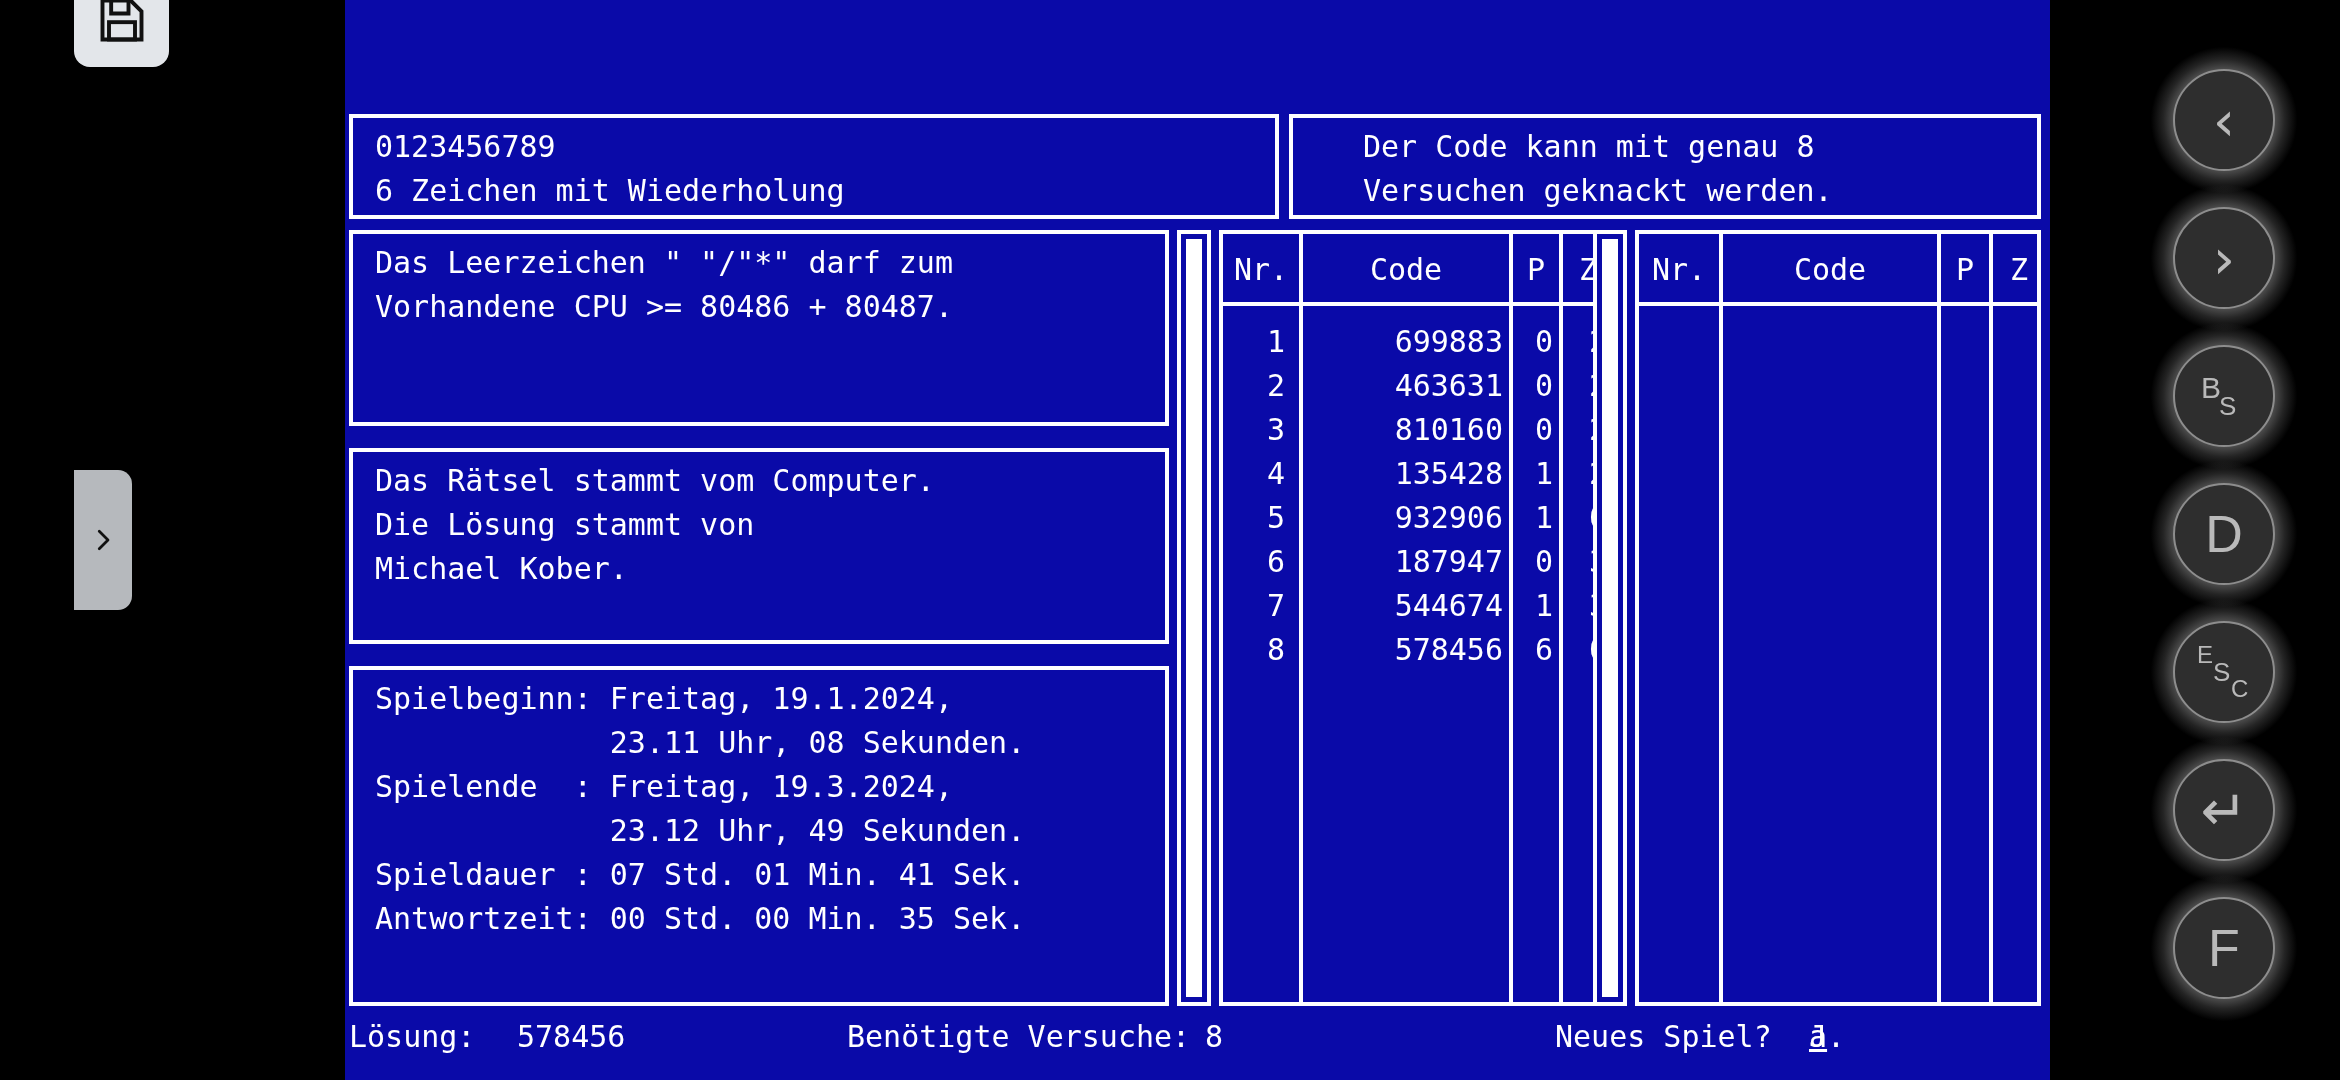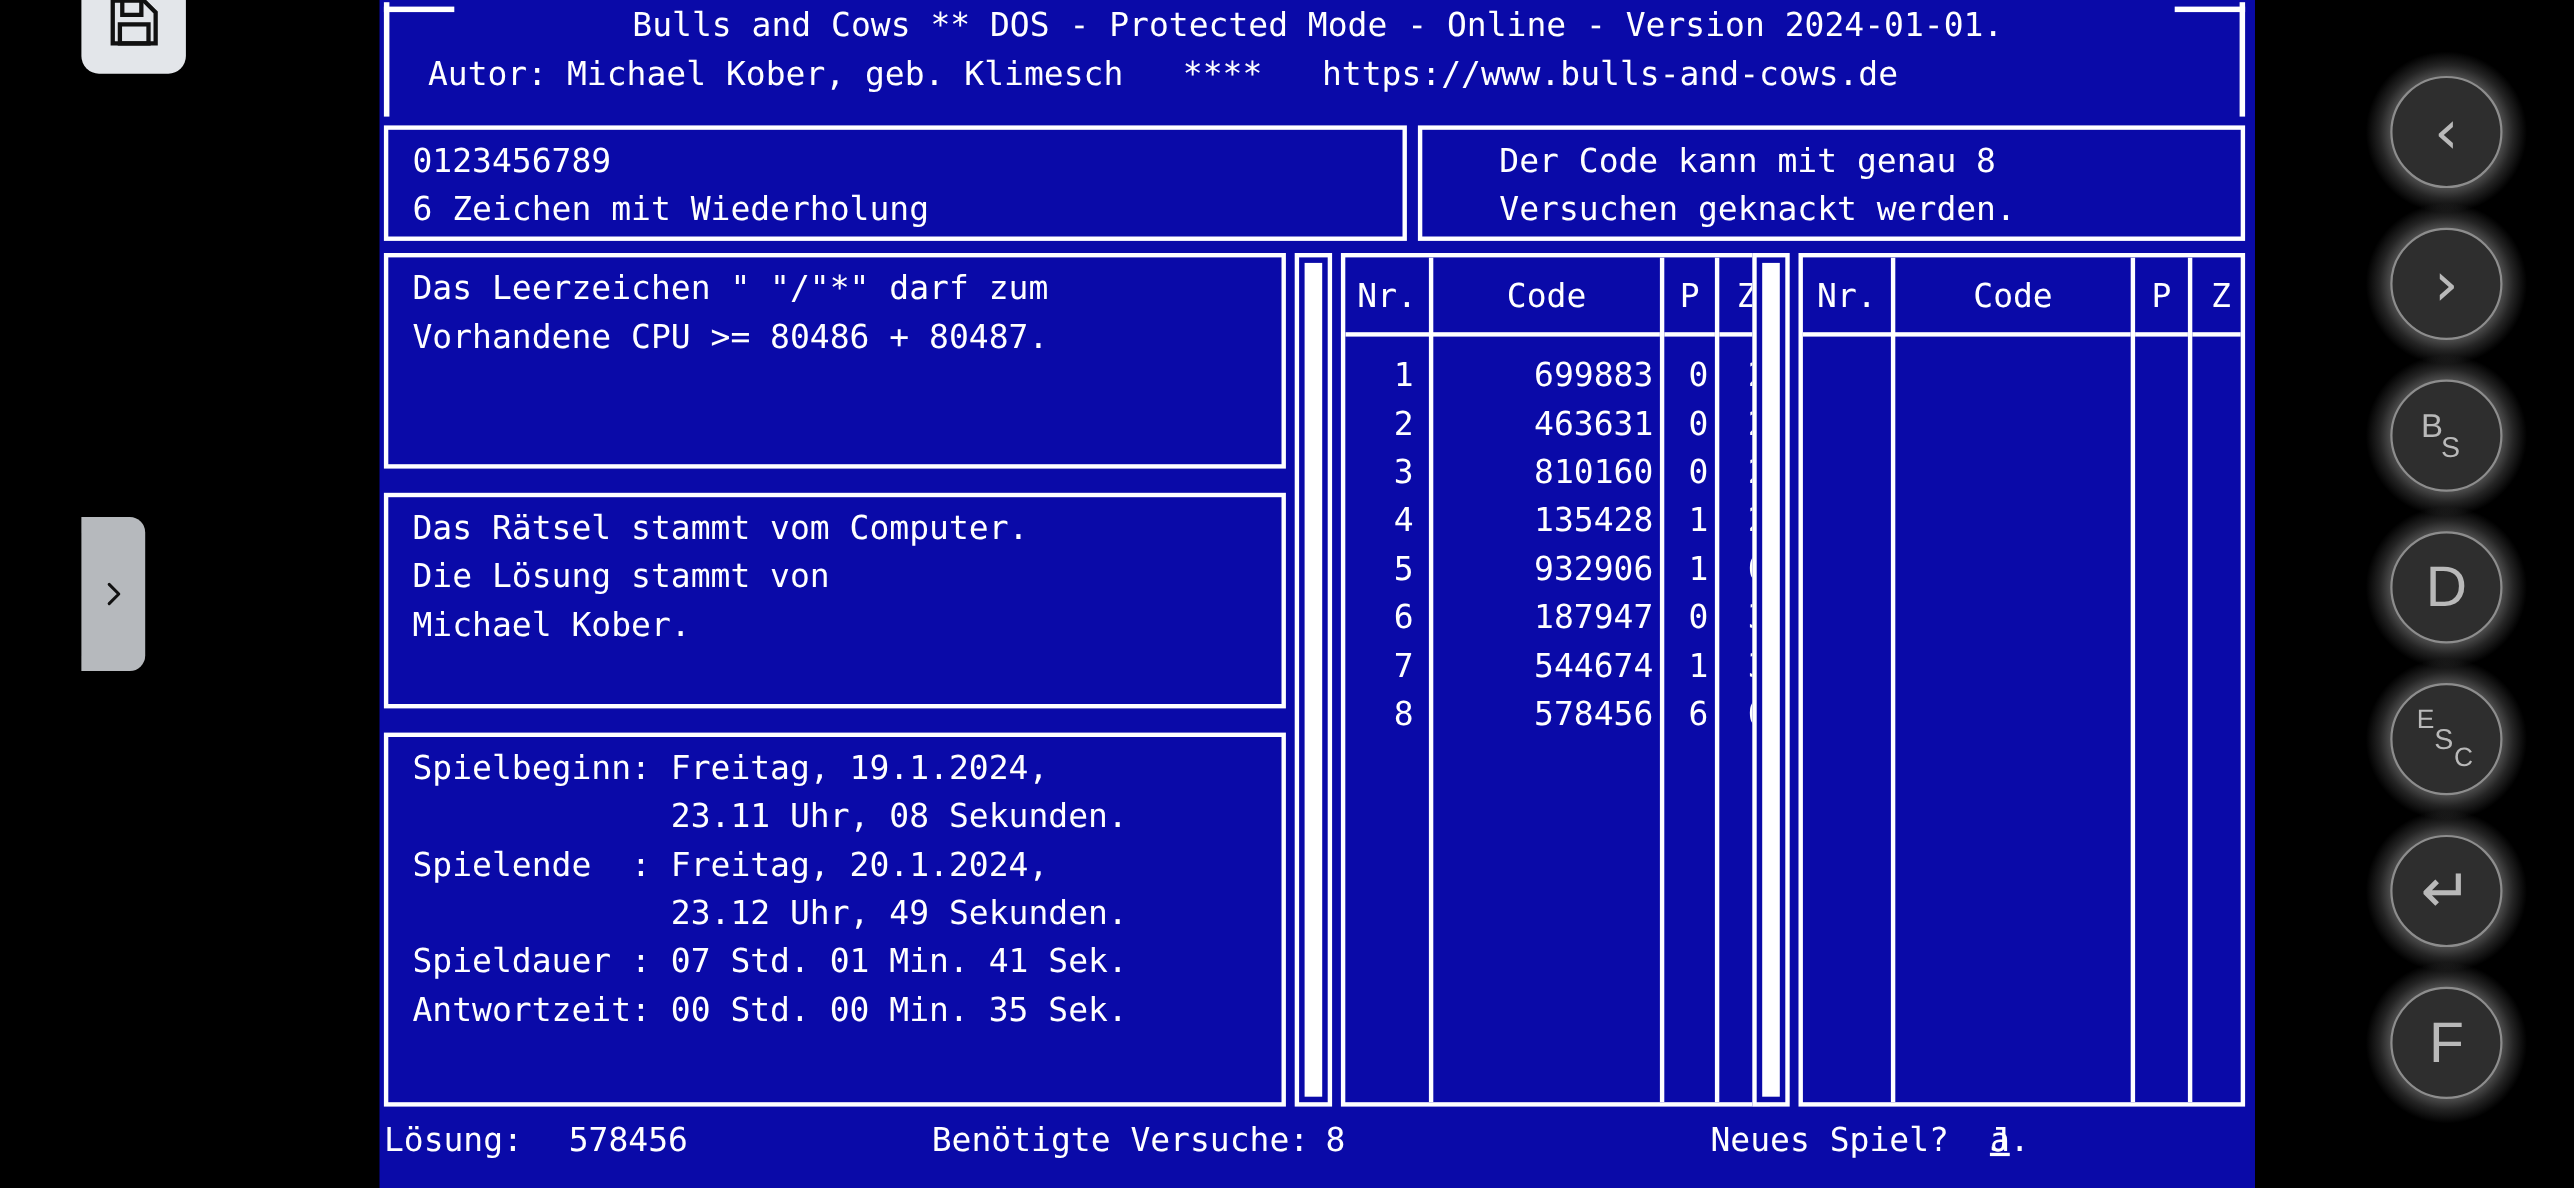--- a/index.html
+++ b/index.html
@@ -71,30 +71,20 @@
   .esc .e2{font-size:26px;left:38px;top:34px;}
   .esc .e3{font-size:24px;left:56px;top:52px;}
 </style>
 </head>
 <body>
 
 <div id="root">
 
   <div class="dos">
 
-    <div class="titlebox">
-      <div class="edgeL"></div>
-      <div class="edgeR"></div>
-      <div class="capL"></div>
-      <div class="capR"></div>
-      <div class="inner">
-        <div class="fline tl1">Bulls and Cows ** DOS - Protected Mode - Online - Version 2024-01-01.</div>
-        <div class="fline tl2">Autor: Michael Kober, geb. Klimesch   ****   https://www.bulls-and-cows.de</div>
-      </div>
-    </div>
 
     <div class="box" style="left:4px;top:114px;width:930px;height:105px;">
       <div class="pad">
         <div class="fline">0123456789</div>
         <div class="fline">6 Zeichen mit Wiederholung</div>
       </div>
     </div>
 
     <div class="box" style="left:944px;top:114px;width:752px;height:105px;">
       <div class="pad" style="padding-left:70px;">
@@ -116,21 +106,21 @@
         <div class="fline"></div>
         <div class="fline">Die Lösung stammt von</div>
         <div class="fline">Michael Kober.</div>
       </div>
     </div>
 
     <div class="box" style="left:4px;top:666px;width:820px;height:340px;">
       <div class="pad">
         <div class="fline">Spielbeginn: Freitag, 19.1.2024,</div>
         <div class="fline">             23.11 Uhr, 08 Sekunden.</div>
-        <div class="fline">Spielende  : Freitag, 20.1.2024,</div>
+        <div class="fline">Spielende  : Freitag, 19.3.2024,</div>
         <div class="fline">             23.12 Uhr, 49 Sekunden.</div>
         <div class="fline">Spieldauer : 07 Std. 01 Min. 41 Sek.</div>
         <div class="fline">Antwortzeit: 00 Std. 00 Min. 35 Sek.</div>
       </div>
     </div>
 
     <div class="sbar" style="left:832px;top:230px;width:34px;height:776px;">
       <div class="thumb" style="top:5px;height:758px;"></div>
     </div>
 

